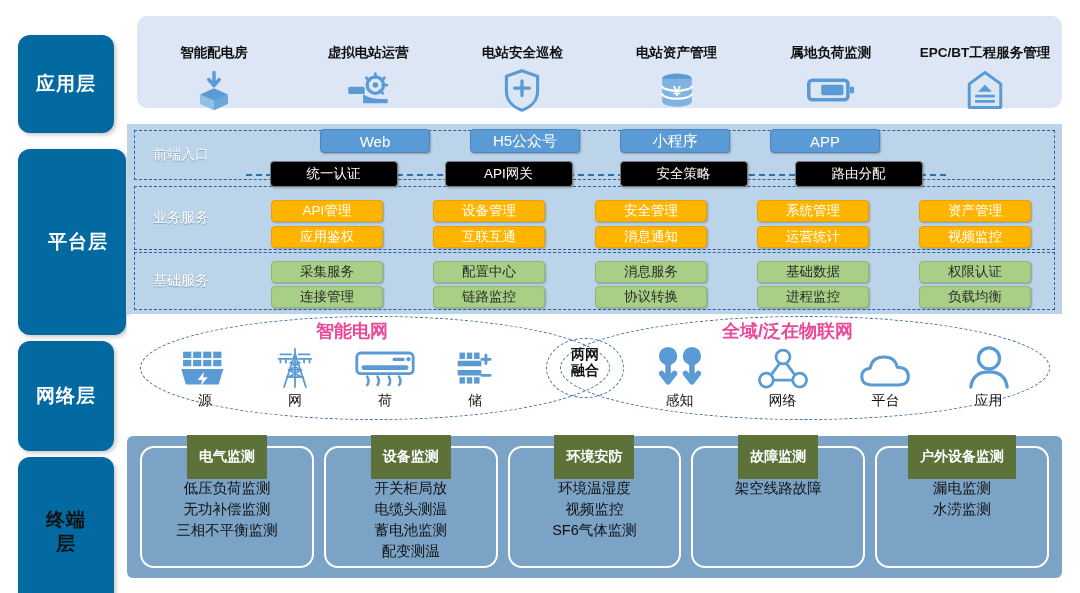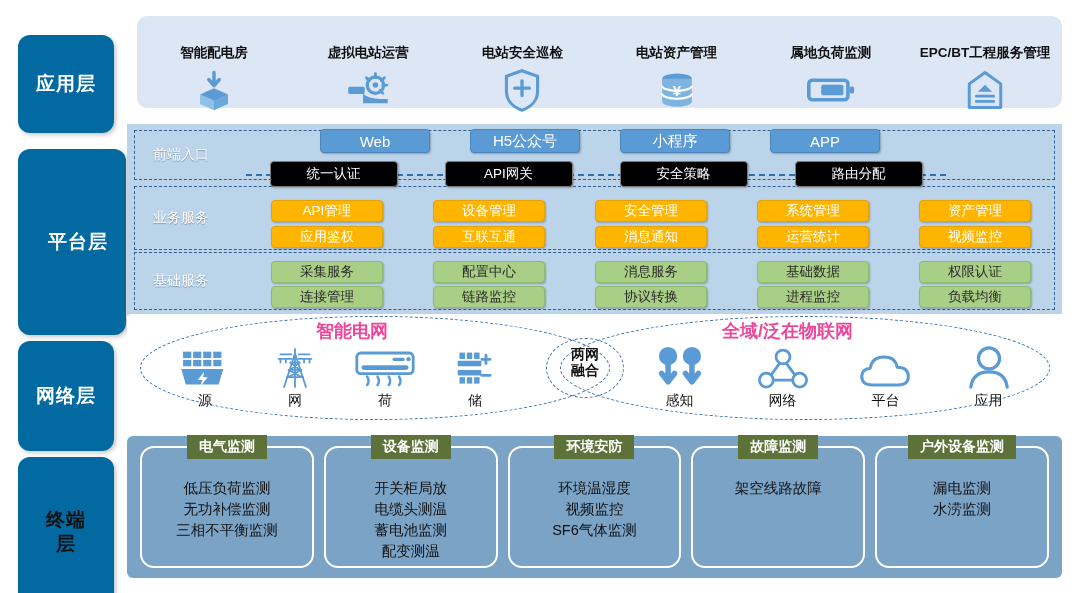--- a/index.html
+++ b/index.html
@@ -125,21 +125,21 @@
     position:absolute;left:127px;top:436px;width:935px;height:142px;
     display:flex;align-items:center;padding:0 8px;box-sizing:border-box;
   }
   .term-card{
     flex:1;margin:0 5px;height:122px;position:relative;
     border:2px solid #ffffff;border-radius:14px;box-sizing:border-box;
   }
   .term-head{
     position:absolute;top:-13px;left:50%;transform:translateX(-50%);
     background:#5c7238;color:#ffffff;font-size:14px;font-weight:bold;
-    padding:3px 12px;white-space:nowrap;
+    padding:13px 12px;white-space:nowrap;
   }
   .term-body{
     position:absolute;left:0;right:0;top:30px;
     text-align:center;font-size:14.5px;color:#111;line-height:1.45;
   }
 </style>
 </head>
 <body>
 
 <div class="canvas">

